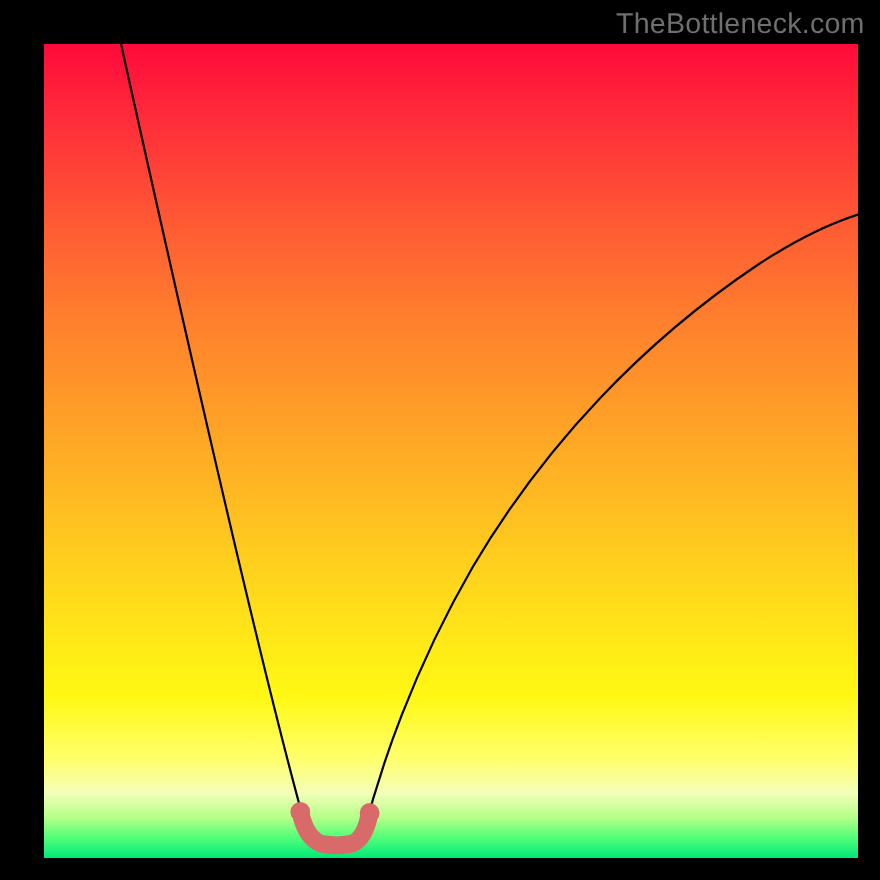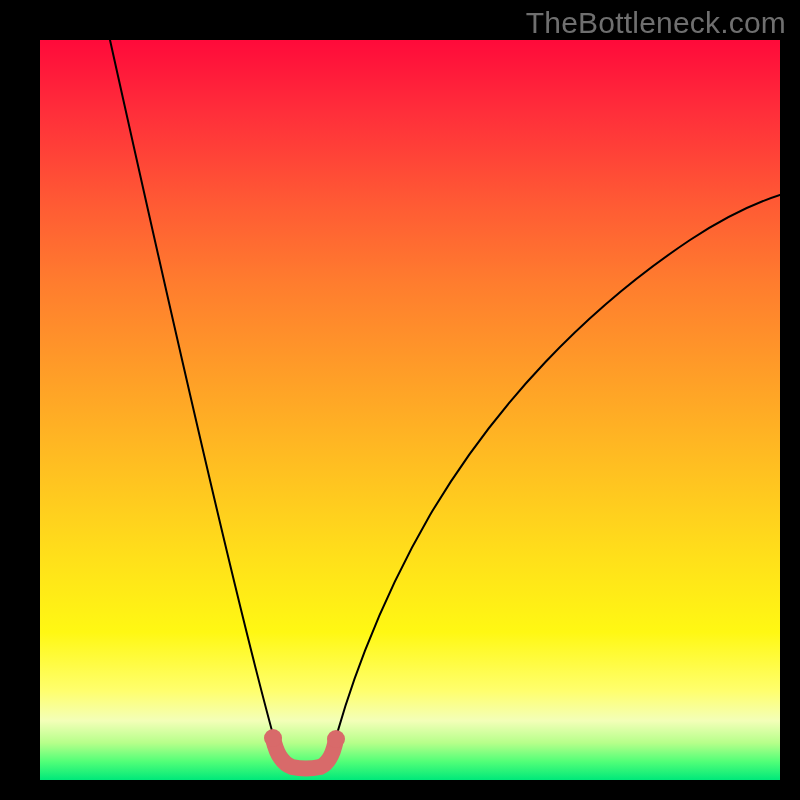--- a/index.html
+++ b/index.html
@@ -71,21 +71,21 @@
     stroke-linejoin: round;
   }
   .bump-dot {
     fill: #d86a6a;
   }
   .watermark {
     position: absolute;
     top: 6px;
     right: 14px;
     color: #6f6f6f;
-    font-size: 30px;
+    font-size: 26px;
     font-weight: 500;
     letter-spacing: 0.2px;
   }
 </style>
 </head>
 <body>
 
 <div class="frame">
 
   <div class="plot-area">

